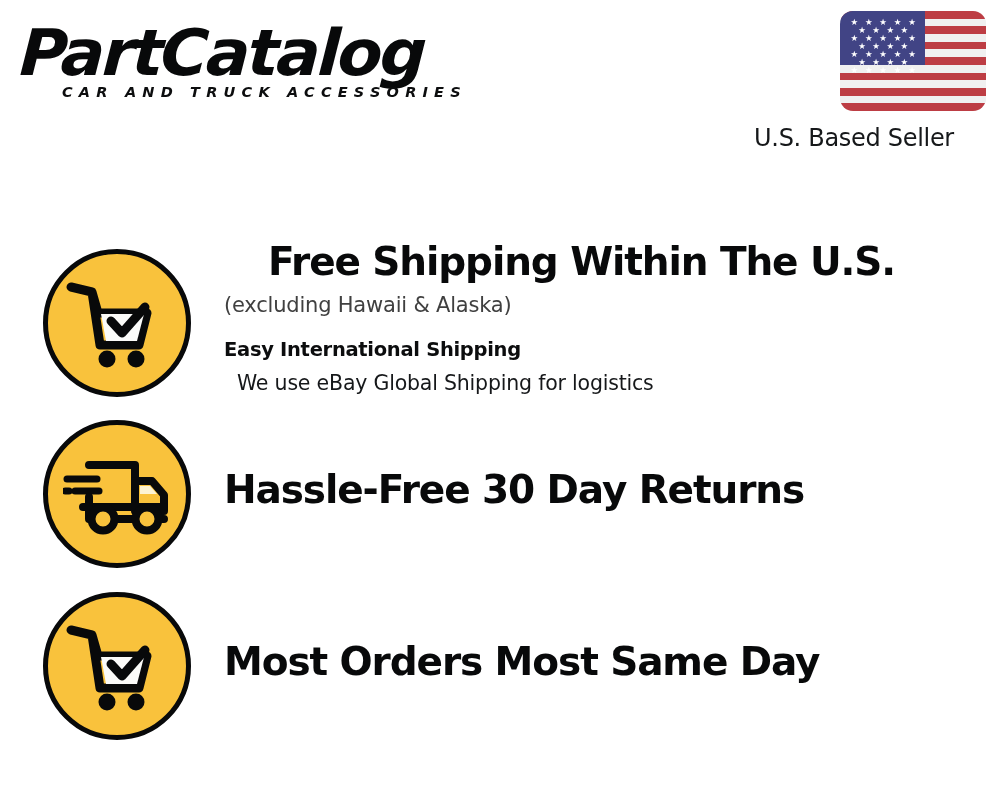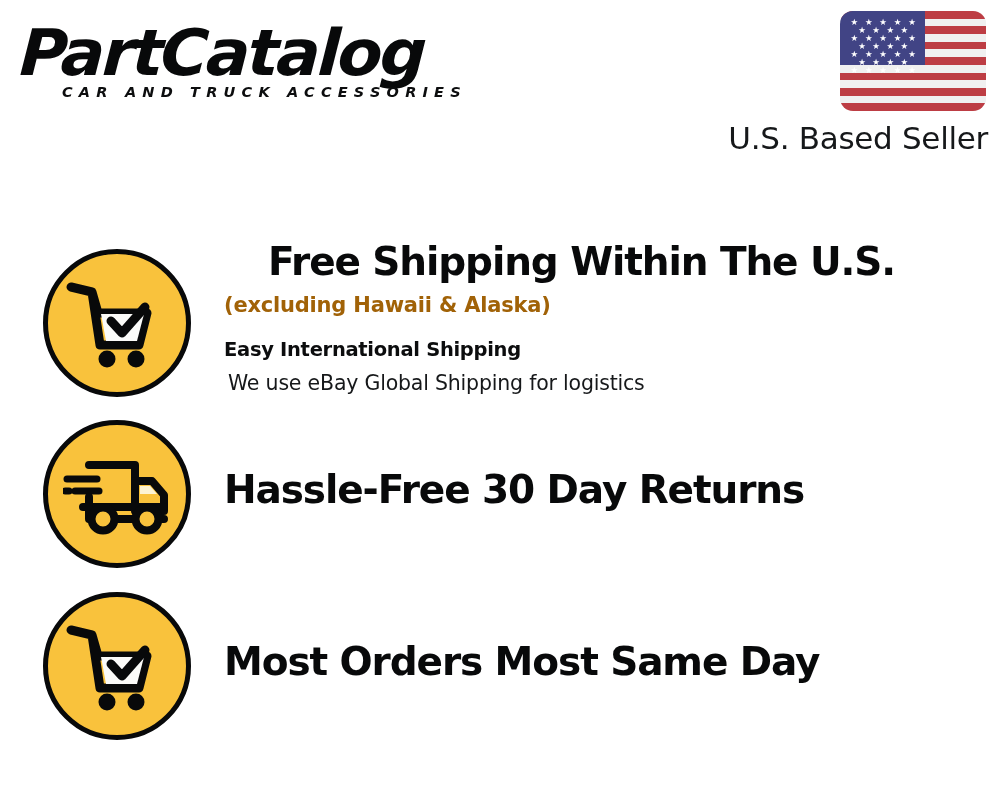--- a/index.html
+++ b/index.html
@@ -65,24 +65,24 @@
     display:flex; flex-direction:column; justify-content:space-between;
   }
   .flag .star-row { display:flex; justify-content:space-around; }
   .flag .star-row.offset { padding:0 8px; }
   .flag .star {
     color:#ffffff; font-size:8.5px; line-height:8px;
   }
   .flag-caption {
     position:absolute; left:-120px; top:108px;
     width:268px;
-    text-align:right;
+    text-align:center;
     font-family:"DejaVu Sans", sans-serif;
     font-weight:400;
-    font-size:31px;
+    font-size:24px;
     line-height:38px;
     letter-spacing:-0.3px;
     color:#16181a;
     white-space:nowrap;
   }
 
   
   .features { position:absolute; left:0; top:0; width:1000px; }
   .feature { position:absolute; left:0; width:1000px; }
   .feature-1 { top:249px; }
@@ -104,25 +104,25 @@
     font-family:"DejaVu Sans", sans-serif;
     font-weight:700;
     font-size:39px;
     line-height:46px;
     letter-spacing:-1.1px;
     color:#08090a;
     white-space:nowrap;
   }
   .feat-sub {
     font-family:"DejaVu Sans", sans-serif;
-    font-weight:700;
+    font-weight:400;
     font-size:21px;
     line-height:32px;
     letter-spacing:-0.2px;
-    color:#a16207;
+    color:#404040;
     white-space:nowrap;
   }
   .feat-sub-bold {
     font-family:"DejaVu Sans", sans-serif;
     font-weight:700;
     font-size:19.5px;
     line-height:31px;
     letter-spacing:-0.3px;
     color:#0c0d0e;
     white-space:nowrap;
@@ -133,21 +133,21 @@
     font-weight:400;
     font-size:20.5px;
     line-height:31px;
     letter-spacing:-0.2px;
     color:#16181a;
     white-space:nowrap;
   }
   .row1-head { position:absolute; left:0; top:-10px;margin-left:44px; }
   .row1-sub  { position:absolute; left:0; top:40px; }
   .row1-bold { position:absolute; left:0; top:85px; }
-  .row1-note { position:absolute; left:4px; top:119px;text-align:center; }
+  .row1-note { position:absolute; left:13px; top:119px;text-align:center; }
   .row23-head { position:absolute; left:0; top:47px; }
 </style>
 </head>
 <body>
 
 <div class="page">
 
   <div class="brand-logo">
     <div class="brand-wordmark">PartCatalog</div>
   </div>

